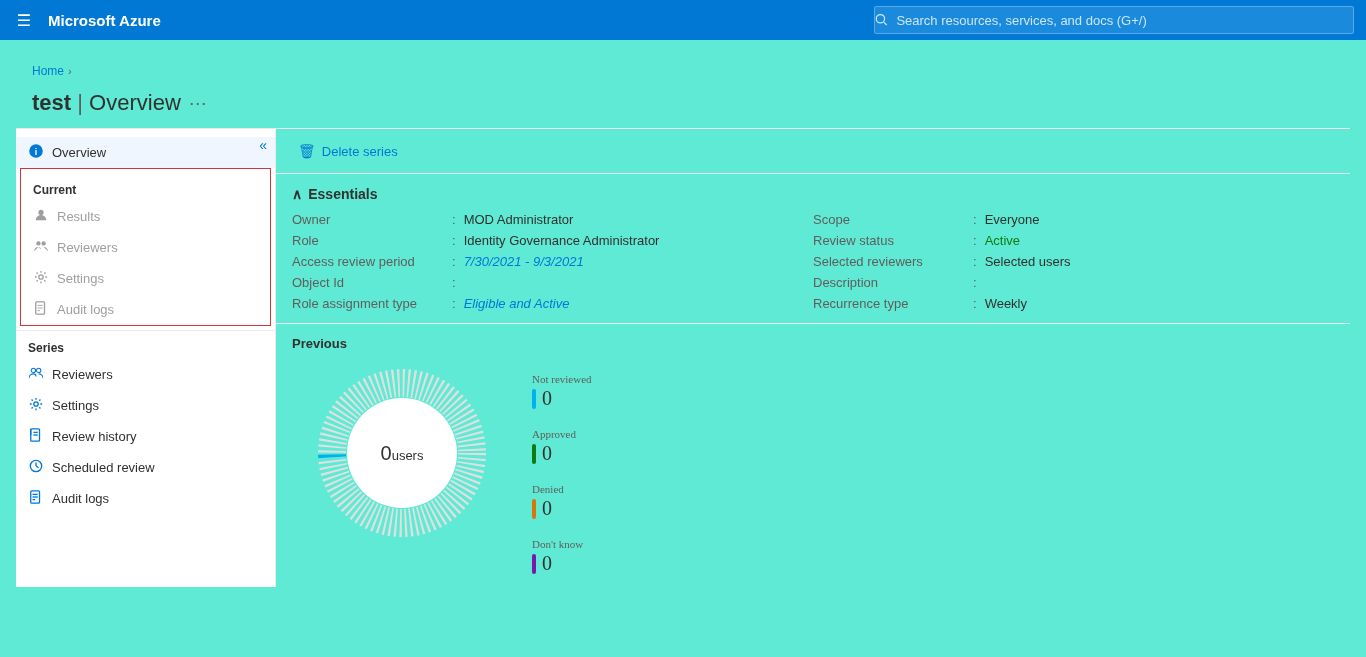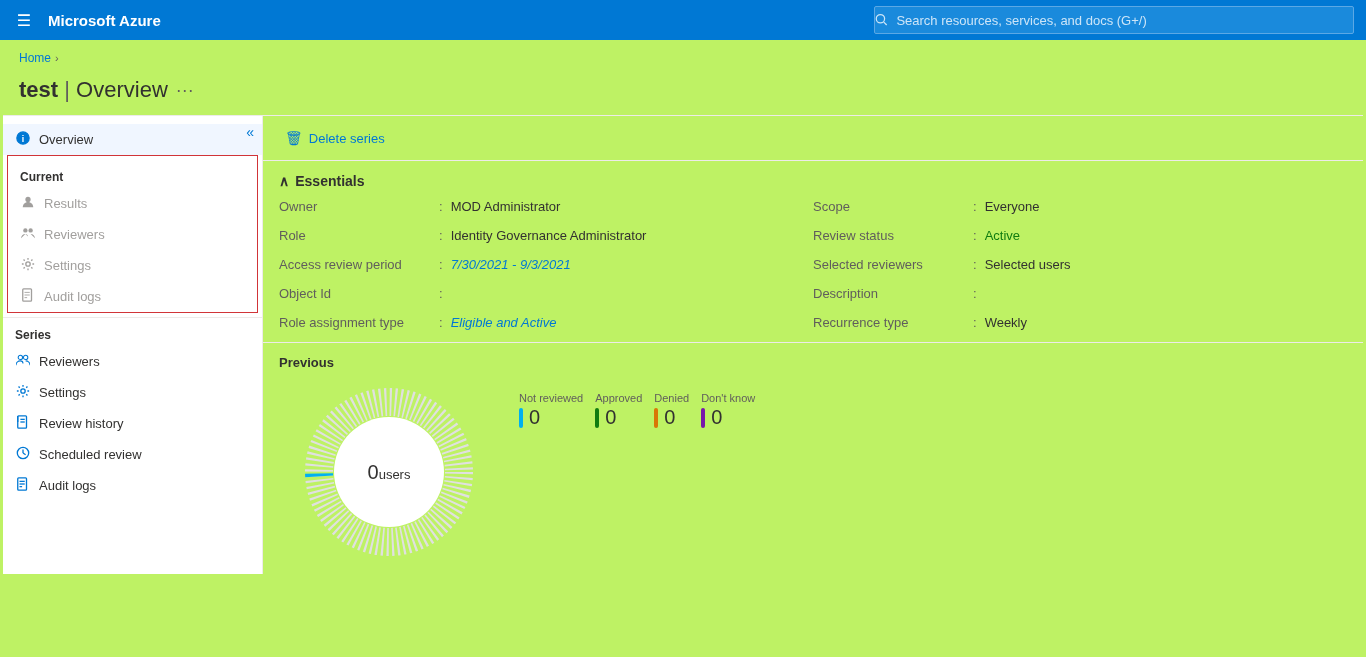--- a/index.html
+++ b/index.html
@@ -44,23 +44,23 @@
       border: none;
       outline: none;
       color: #cce5f8;
       font-size: 13px;
       width: 100%;
     }
     .topbar-search input::placeholder { color: #cce5f8; }
 
     
     .content-wrap {
-      background: #bef264;
+      background: #5eead4;
       margin: 0;
-      padding: 3px;
+      padding: 16px;
       min-height: calc(100vh - 40px);
     }
 
     
     .breadcrumb {
       padding: 8px 16px;
       font-size: 12px;
       color: #0078d4;
       display: flex;
       align-items: center;
@@ -182,21 +182,21 @@
       cursor: pointer;
     }
     .essentials-grid {
       display: grid;
       grid-template-columns: 1fr 1fr;
       gap: 6px 0;
     }
     .essentials-col {
       display: flex;
       flex-direction: column;
-      gap: 14px;
+      gap: 6px;
     }
     .essentials-row {
       display: flex;
       align-items: baseline;
       gap: 0;
       font-size: 13px;
     }
     .essentials-label {
       color: #605e5c;
       min-width: 160px;
@@ -246,23 +246,24 @@
       text-align: center;
       white-space: nowrap;
     }
     .donut-center-text .users-label {
       font-size: 13px;
     }
 
     
     .legend-items {
       display: flex;
-      flex-direction: row;
-      gap: 12px;
+      flex-direction: column;
+      gap: 18px;
       padding-top: 10px;
+      font-family: Liberation Serif, serif;
     }
     .legend-item {
       display: flex;
       flex-direction: column;
       gap: 2px;
     }
     .legend-item-label {
       font-size: 11px;
       color: #605e5c;
     }

